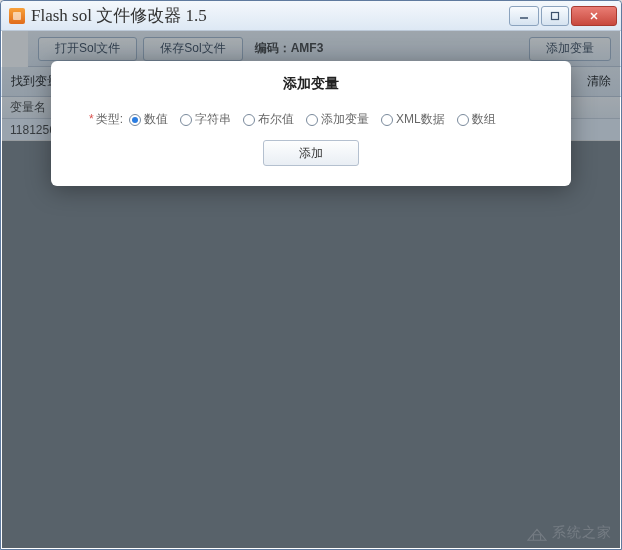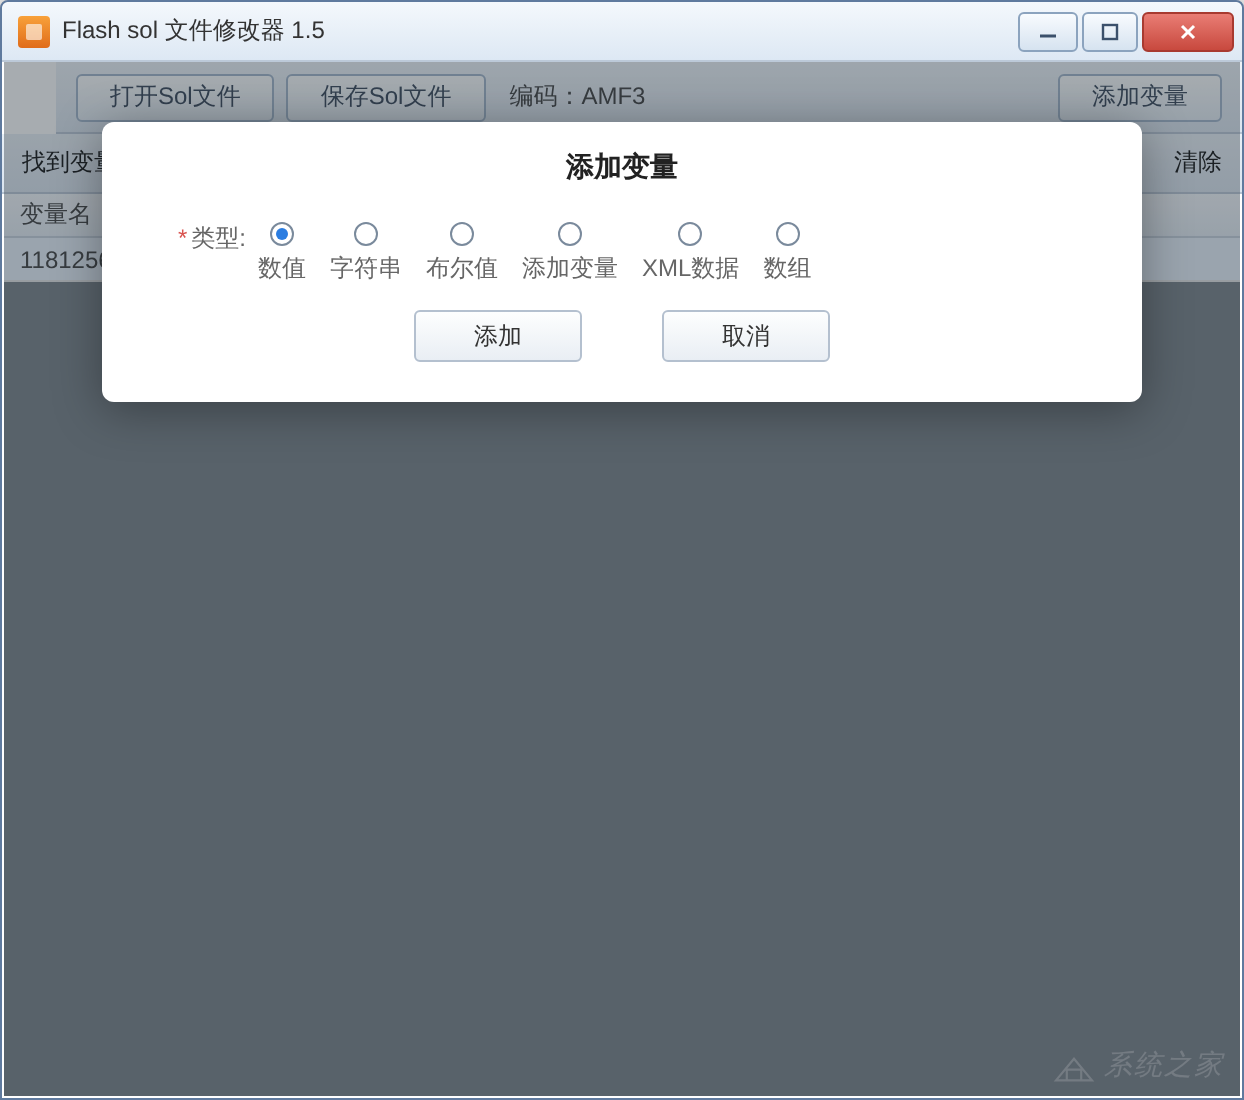--- a/index.html
+++ b/index.html
@@ -3,56 +3,56 @@
   <meta charset="utf-8">
   <style>
     * { box-sizing: border-box; margin: 0; padding: 0; font-family: "Microsoft YaHei", "SimSun", sans-serif; }
     body { width: 622px; height: 550px; background: #f0f0f0; overflow: hidden; position: relative; }
     
     .window { width: 622px; height: 550px; background: #fff; border: 1px solid #5f7a9e; border-radius: 4px 4px 0 0; box-shadow: 0 0 8px rgba(0,0,0,0.3); position: relative; }
     
     .titlebar { height: 30px; background: linear-gradient(#f4f8fc, #dde8f4); display: flex; align-items: center; padding: 0 4px 0 8px; border-bottom: 1px solid #bcc9d8; border-radius: 4px 4px 0 0; }
     .app-icon { width: 16px; height: 16px; background: linear-gradient(#f8a13a,#e06c1a); border-radius: 2px; margin-right: 6px; display: flex; align-items: center; justify-content: center; }
     .app-icon svg { width: 10px; height: 10px; }
-    .title-text { flex: 1; font-size: 12px; color: #333; }
+    .title-text { flex: 1; font-size: 17px; color: #333; font-family: Liberation Serif, serif; }
     .win-controls { display: flex; gap: 2px; }
     .win-btn { width: 30px; height: 20px; border: 1px solid #8ba3be; border-radius: 3px; background: linear-gradient(#f8fbfe,#d6e3f0); display: flex; align-items: center; justify-content: center; font-size: 11px; color: #3b506b; cursor: default; }
     .win-btn.max { width: 28px; }
     .win-btn.close { width: 46px; background: linear-gradient(#e97d74,#c8493e); border-color: #a83a30; color: #fff; }
     .win-btn svg { width: 10px; height: 10px; }
     
     .toolbar { height: 36px; background: linear-gradient(#eef3f8,#dae4ef); border-bottom: 1px solid #b7c4d3; display: flex; align-items: center; padding: 0 10px; gap: 6px; margin-left: 27px; }
     .tb-btn { height: 24px; padding: 0 16px; font-size: 12px; background: linear-gradient(#fdfefe,#e4ecf4); border: 1px solid #9bb0c7; border-radius: 3px; color: #2a3a4e; display: flex; align-items: center; cursor: default; }
-    .tb-label { font-size: 12px; color: #333; padding: 0 6px; white-space: nowrap; }
+    .tb-label { font-size: 12px; color: #333; padding: 0 6px; white-space: nowrap; font-weight: bold; }
     .tb-spacer { flex: 1; }
     
     .searchbar { height: 30px; background: linear-gradient(#e8eff6,#dae4ef); border-bottom: 1px solid #b7c4d3; display: flex; align-items: center; padding: 0 10px; font-size: 12px; gap: 6px; }
     
     .content { position: absolute; top: 96px; left: 1px; right: 1px; bottom: 1px; background: #707880; }
     .grid-header { height: 22px; background: linear-gradient(#f4f7fb,#e4ecf4); border-bottom: 1px solid #c3cedb; display: flex; align-items: center; padding: 0 8px; font-size: 12px; color: #333; }
     .grid-row { height: 22px; background: #ffffff; border-bottom: 1px solid #e4e4e4; display: flex; align-items: center; padding: 0 8px; font-size: 12px; color: #333; }
     .grid-row.sel { background: #e8f0fb; }
     
     
     .overlay { position: absolute; inset: 30px 1px 1px 1px; background: rgba(60,70,80,0.45); display: flex; align-items: flex-start; justify-content: center; padding-top: 30px; }
     .dialog { width: 520px; background: #fff; border-radius: 6px; box-shadow: 0 4px 24px rgba(0,0,0,0.35); padding: 14px 24px 20px; }
     .dlg-title { text-align: center; font-size: 14px; font-weight: bold; color: #222; padding-bottom: 14px; }
     .form-row { display: flex; align-items: flex-start; margin-bottom: 12px; font-size: 12px; color: #666; }
     .form-label { width: 54px; text-align: right; padding-right: 6px; padding-top: 4px; flex-shrink: 0; }
     .form-label.req::before { content: "*"; color: #d9534f; margin-right: 2px; }
     .form-input { flex: 1; height: 24px; border: 1px solid #c9d3de; background: #fff; padding: 0 4px; font-size: 12px; }
     .form-textarea { flex: 1; height: 170px; border: 1px solid #c9d3de; background: #fff; padding: 4px; font-size: 12px; resize: none; }
     .radio-group { flex: 1; display: flex; gap: 12px; align-items: center; padding-top: 4px; flex-wrap: wrap; }
-    .radio-item { display: flex; align-items: center; gap: 3px; cursor: default; flex-direction: column; }
+    .radio-item { display: flex; align-items: center; gap: 3px; cursor: default; }
     .radio-dot { width: 12px; height: 12px; border: 1px solid #7a8a9c; border-radius: 50%; display: flex; align-items: center; justify-content: center; background: #fff; }
     .radio-dot.checked::after { content: ""; width: 6px; height: 6px; border-radius: 50%; background: #2b7de1; }
     .dlg-buttons { display: flex; justify-content: center; gap: 40px; margin-top: 8px; }
-    .dlg-btn { width: 84px; height: 26px; background: linear-gradient(#fdfefe,#e9eef4); border: 1px solid #b4c0cf; border-radius: 3px; font-size: 12px; color: #333; display: flex; align-items: center; justify-content: center; cursor: default; }
+    .dlg-btn { width: 96px; height: 26px; background: linear-gradient(#fdfefe,#e9eef4); border: 1px solid #b4c0cf; border-radius: 3px; font-size: 12px; color: #333; display: flex; align-items: center; justify-content: center; cursor: default; }
     
-    .watermark { position: absolute; right: 8px; bottom: 6px; font-size: 14px; color: rgba(255,255,255,0.35); font-style: italic; letter-spacing: 1px; pointer-events: none; display: flex; align-items: center; gap: 4px; }
+    .watermark { position: absolute; right: 8px; bottom: 6px; font-size: 14px; color: rgba(255,255,255,0.35); letter-spacing: 1px; pointer-events: none; display: flex; align-items: center; gap: 4px; }
     .watermark svg { width: 22px; height: 18px; opacity: 0.35; }
   </style>
 </head>
 <body>
 
 <div class="window">
 
   <div class="titlebar">
     <div class="app-icon">
       <svg viewBox="0 0 10 10">
@@ -144,18 +144,17 @@
           <div class="radio-item">
             <span class="radio-dot"></span>
             <span>数组</span>
           </div>
         </div>
       </div>
 
 
       <div class="dlg-buttons">
         <div class="dlg-btn">添加</div>
-        <div class="dlg-btn">取消</div>
       </div>
     </div>
   </div>
 
 </div>
 
 </body></html>

